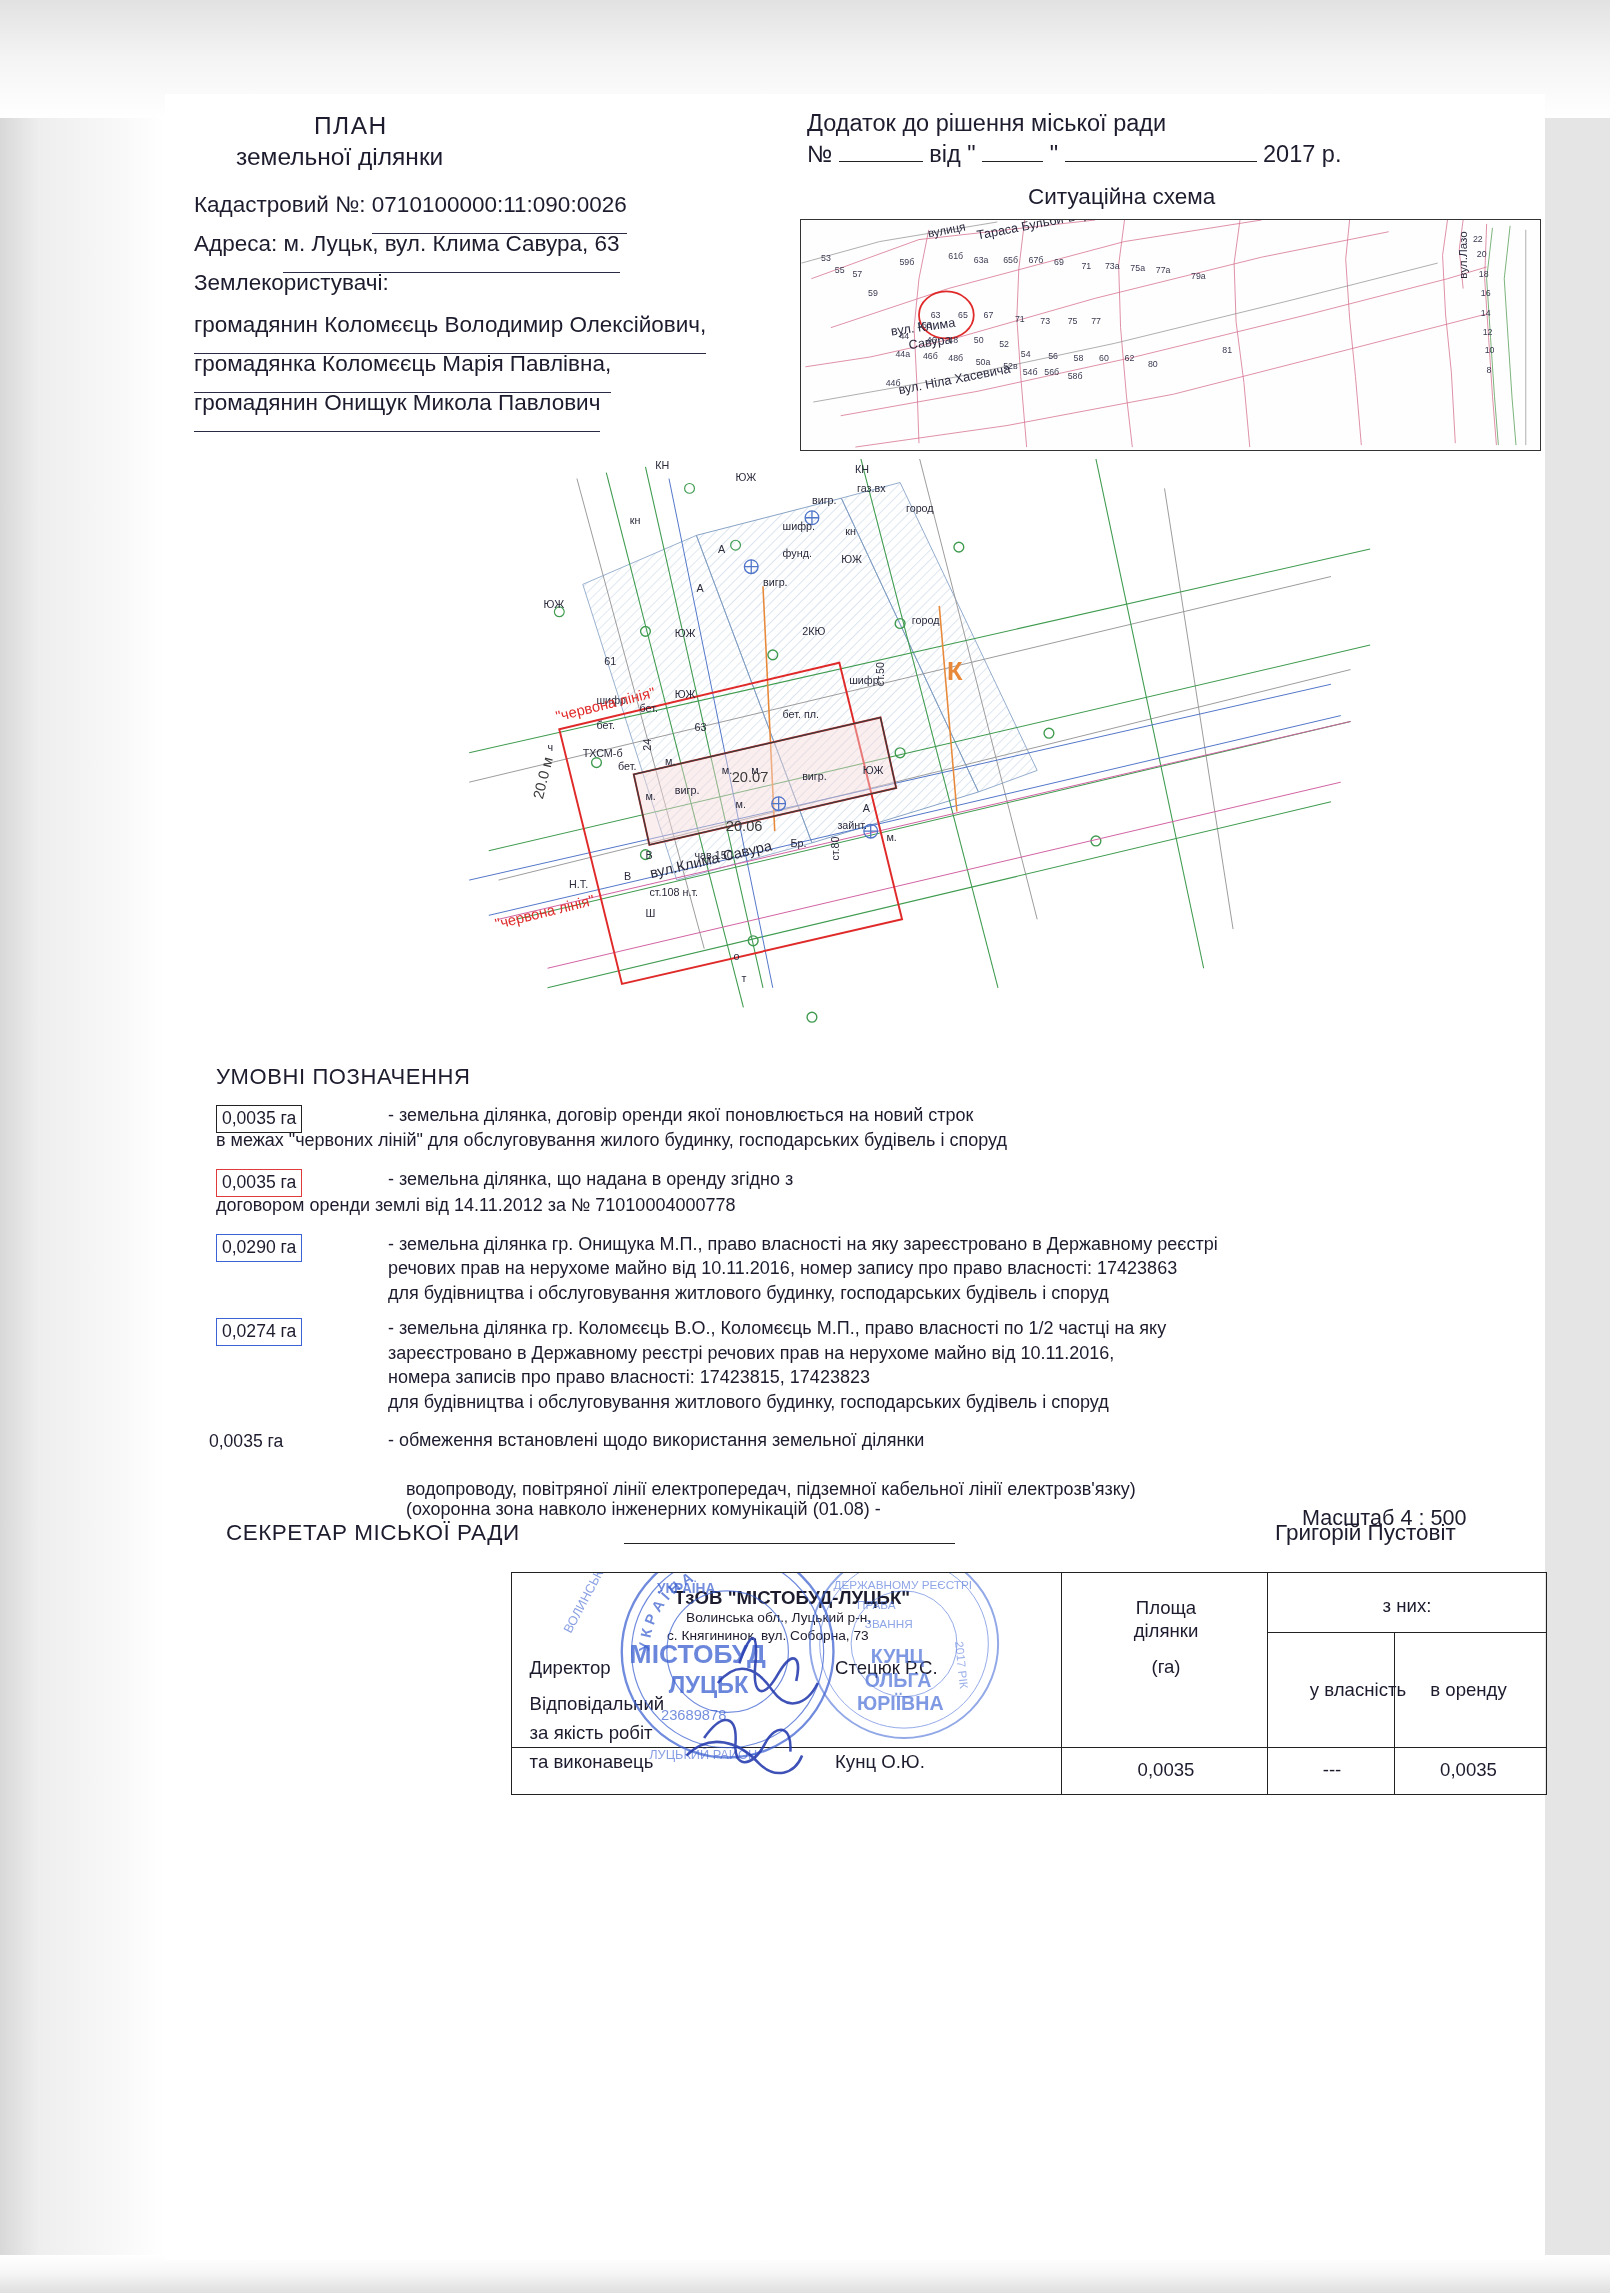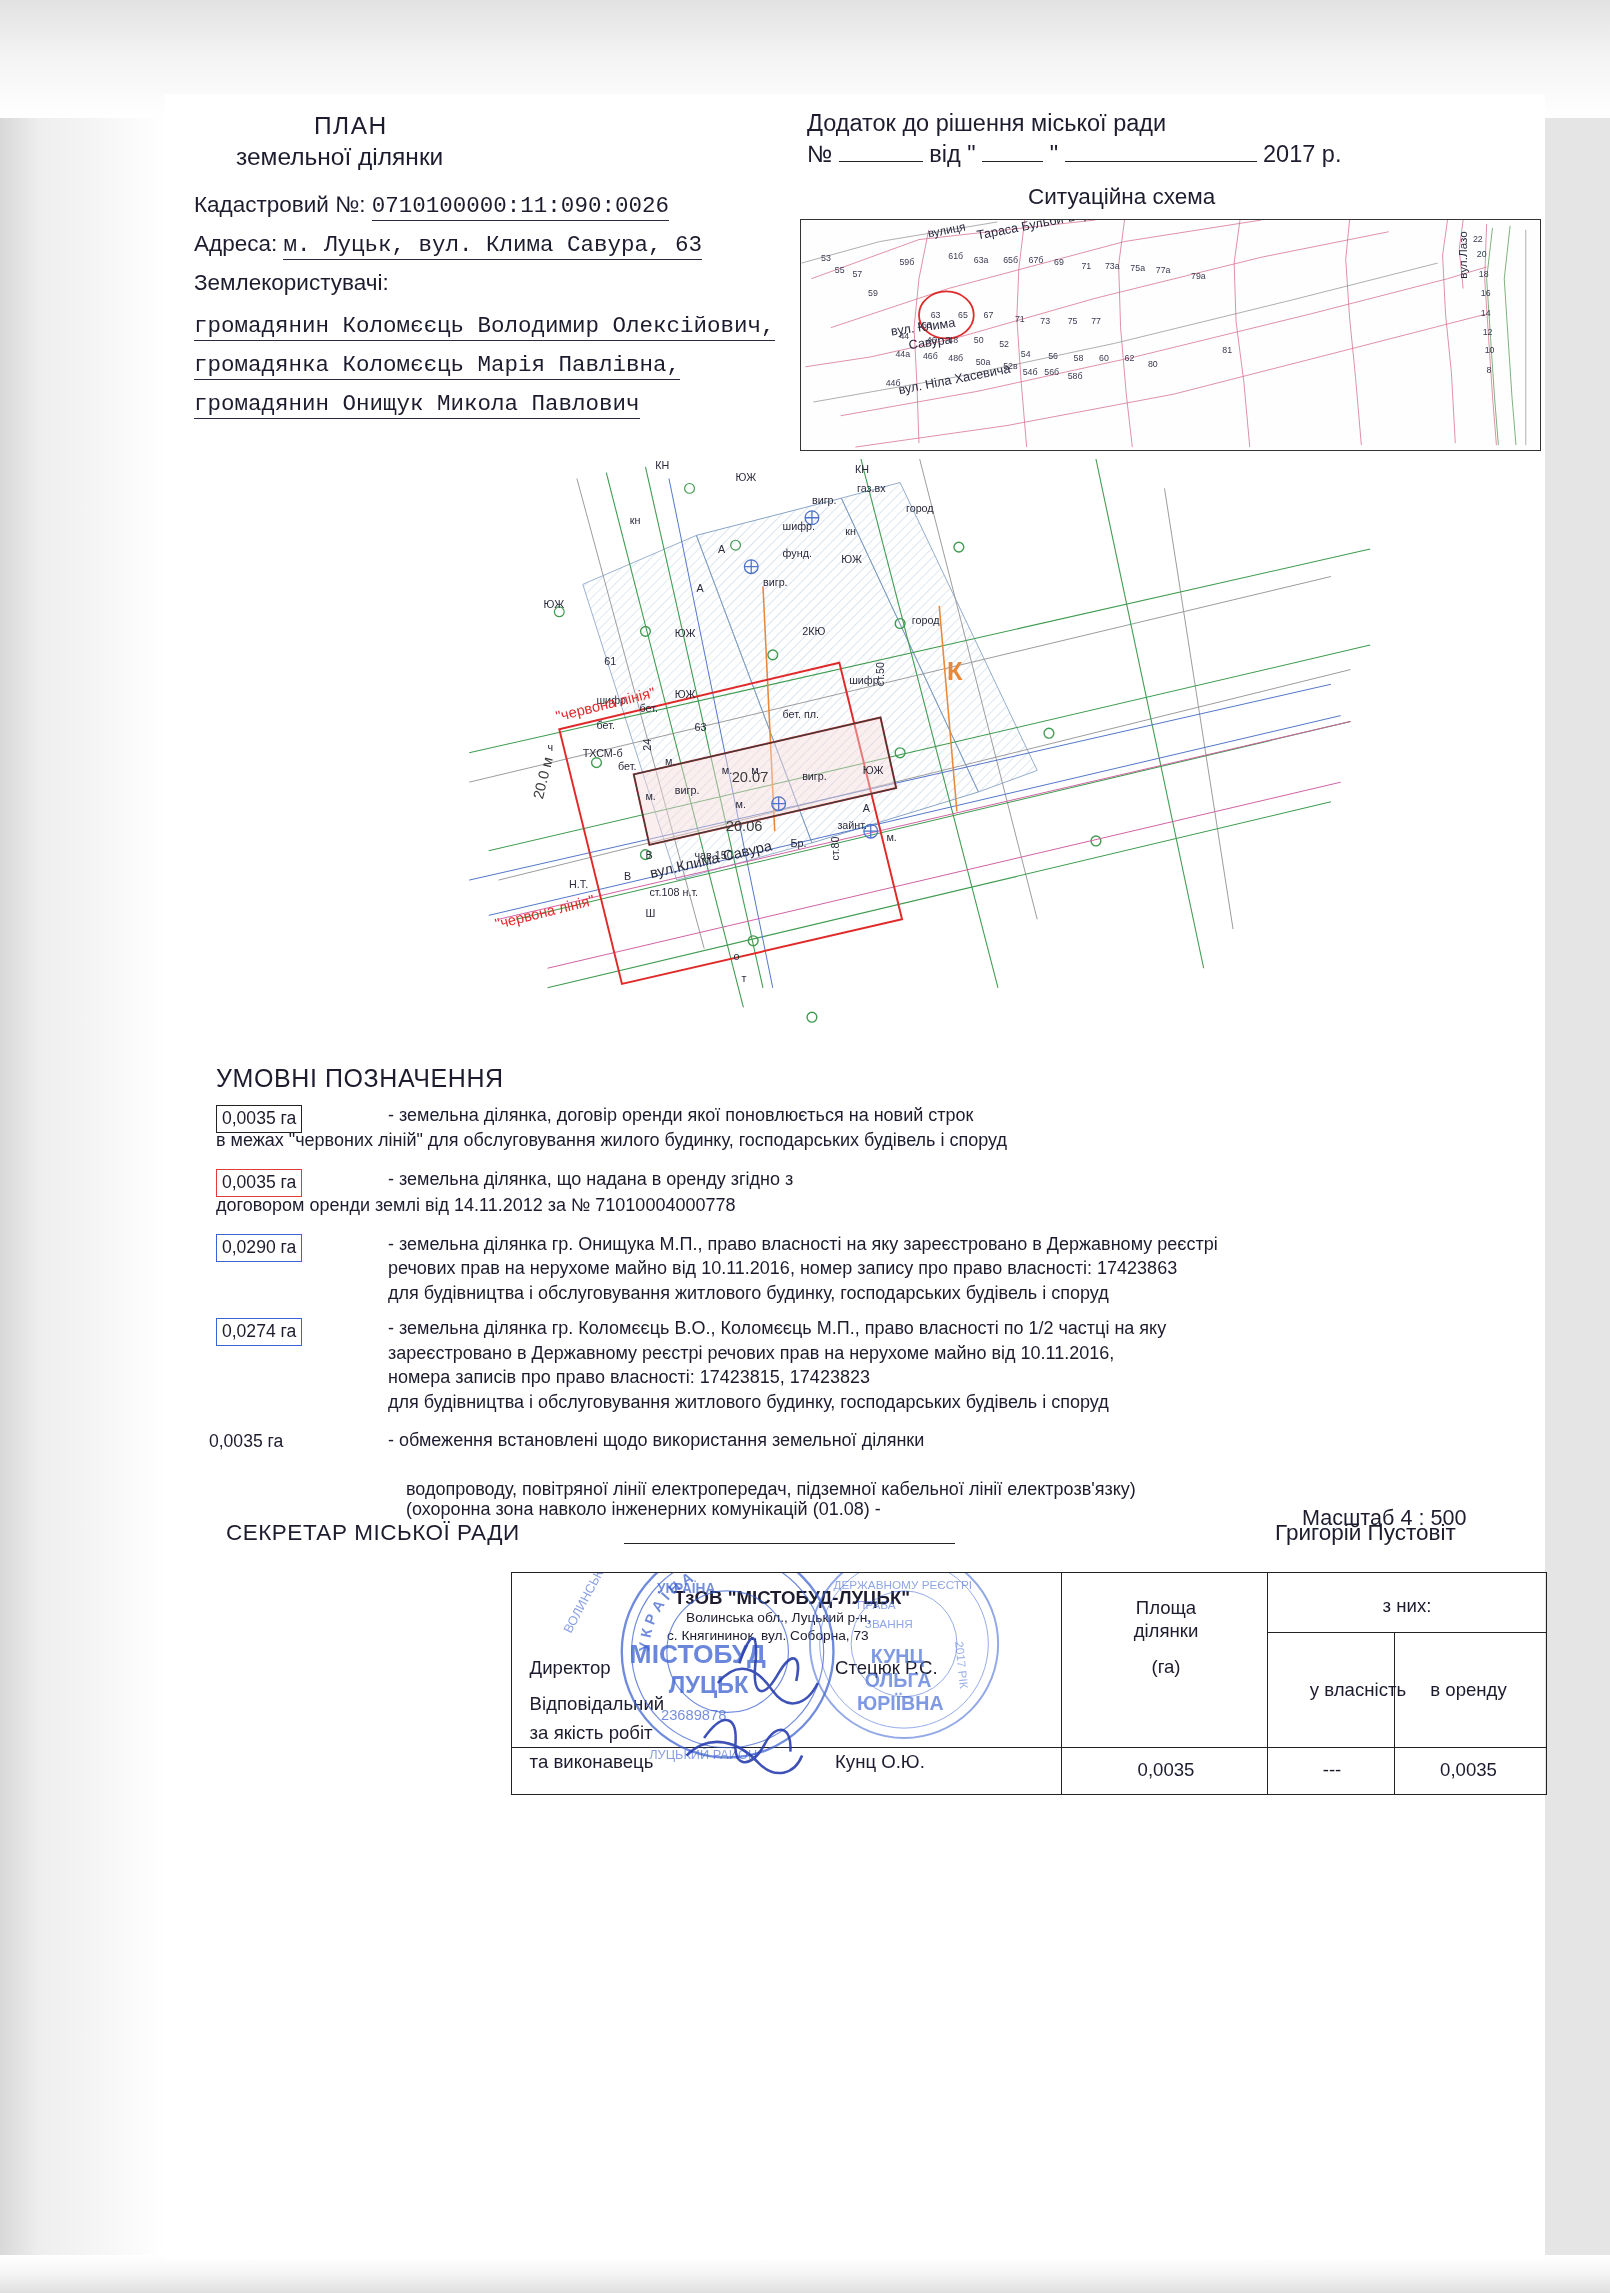--- a/index.html
+++ b/index.html
@@ -76,22 +76,21 @@
   .r1 { width: 84px; }
   .r2 { width: 61px; }
   .r3 { width: 192px; }
 
   .cad-line {
     position: absolute;
     font-size: 22.5px;
   }
   .cad-line .ul {
     border-bottom: 1.4px solid #2a2a44;
-    padding-bottom: 1px;
-    font-family: Liberation Mono, monospace;
+    padding-bottom: 16px;
   }
   .l-cad { left: 29px; top: 98px; }
   .l-adr { left: 29px; top: 137px; }
   .l-zem { left: 29px; top: 176px; }
   .l-p1  { left: 29px; top: 218px; }
   .l-p2  { left: 29px; top: 257px; }
   .l-p3  { left: 29px; top: 296px; }
 
   .sit-title {
     position: absolute;
@@ -115,21 +114,21 @@
     position: absolute;
     left: 186px; top: 365px;
     width: 1059px; height: 568px;
     overflow: hidden;
   }
 
   
   .legend-title {
     position: absolute;
     left: 51px; top: 970px;
-    font-size: 25px;
+    font-size: 22px;
     letter-spacing: 0.6px;
   }
   .lg-row { position: absolute; font-size: 18px; line-height: 22.5px; }
   .lg-chip {
     position: absolute;
     font-size: 17.6px;
     padding: 2px 4.9px 2.9px 4.9px;
     background: #fff;
   }
   .chip-black { border: 1.6px solid #222; }

